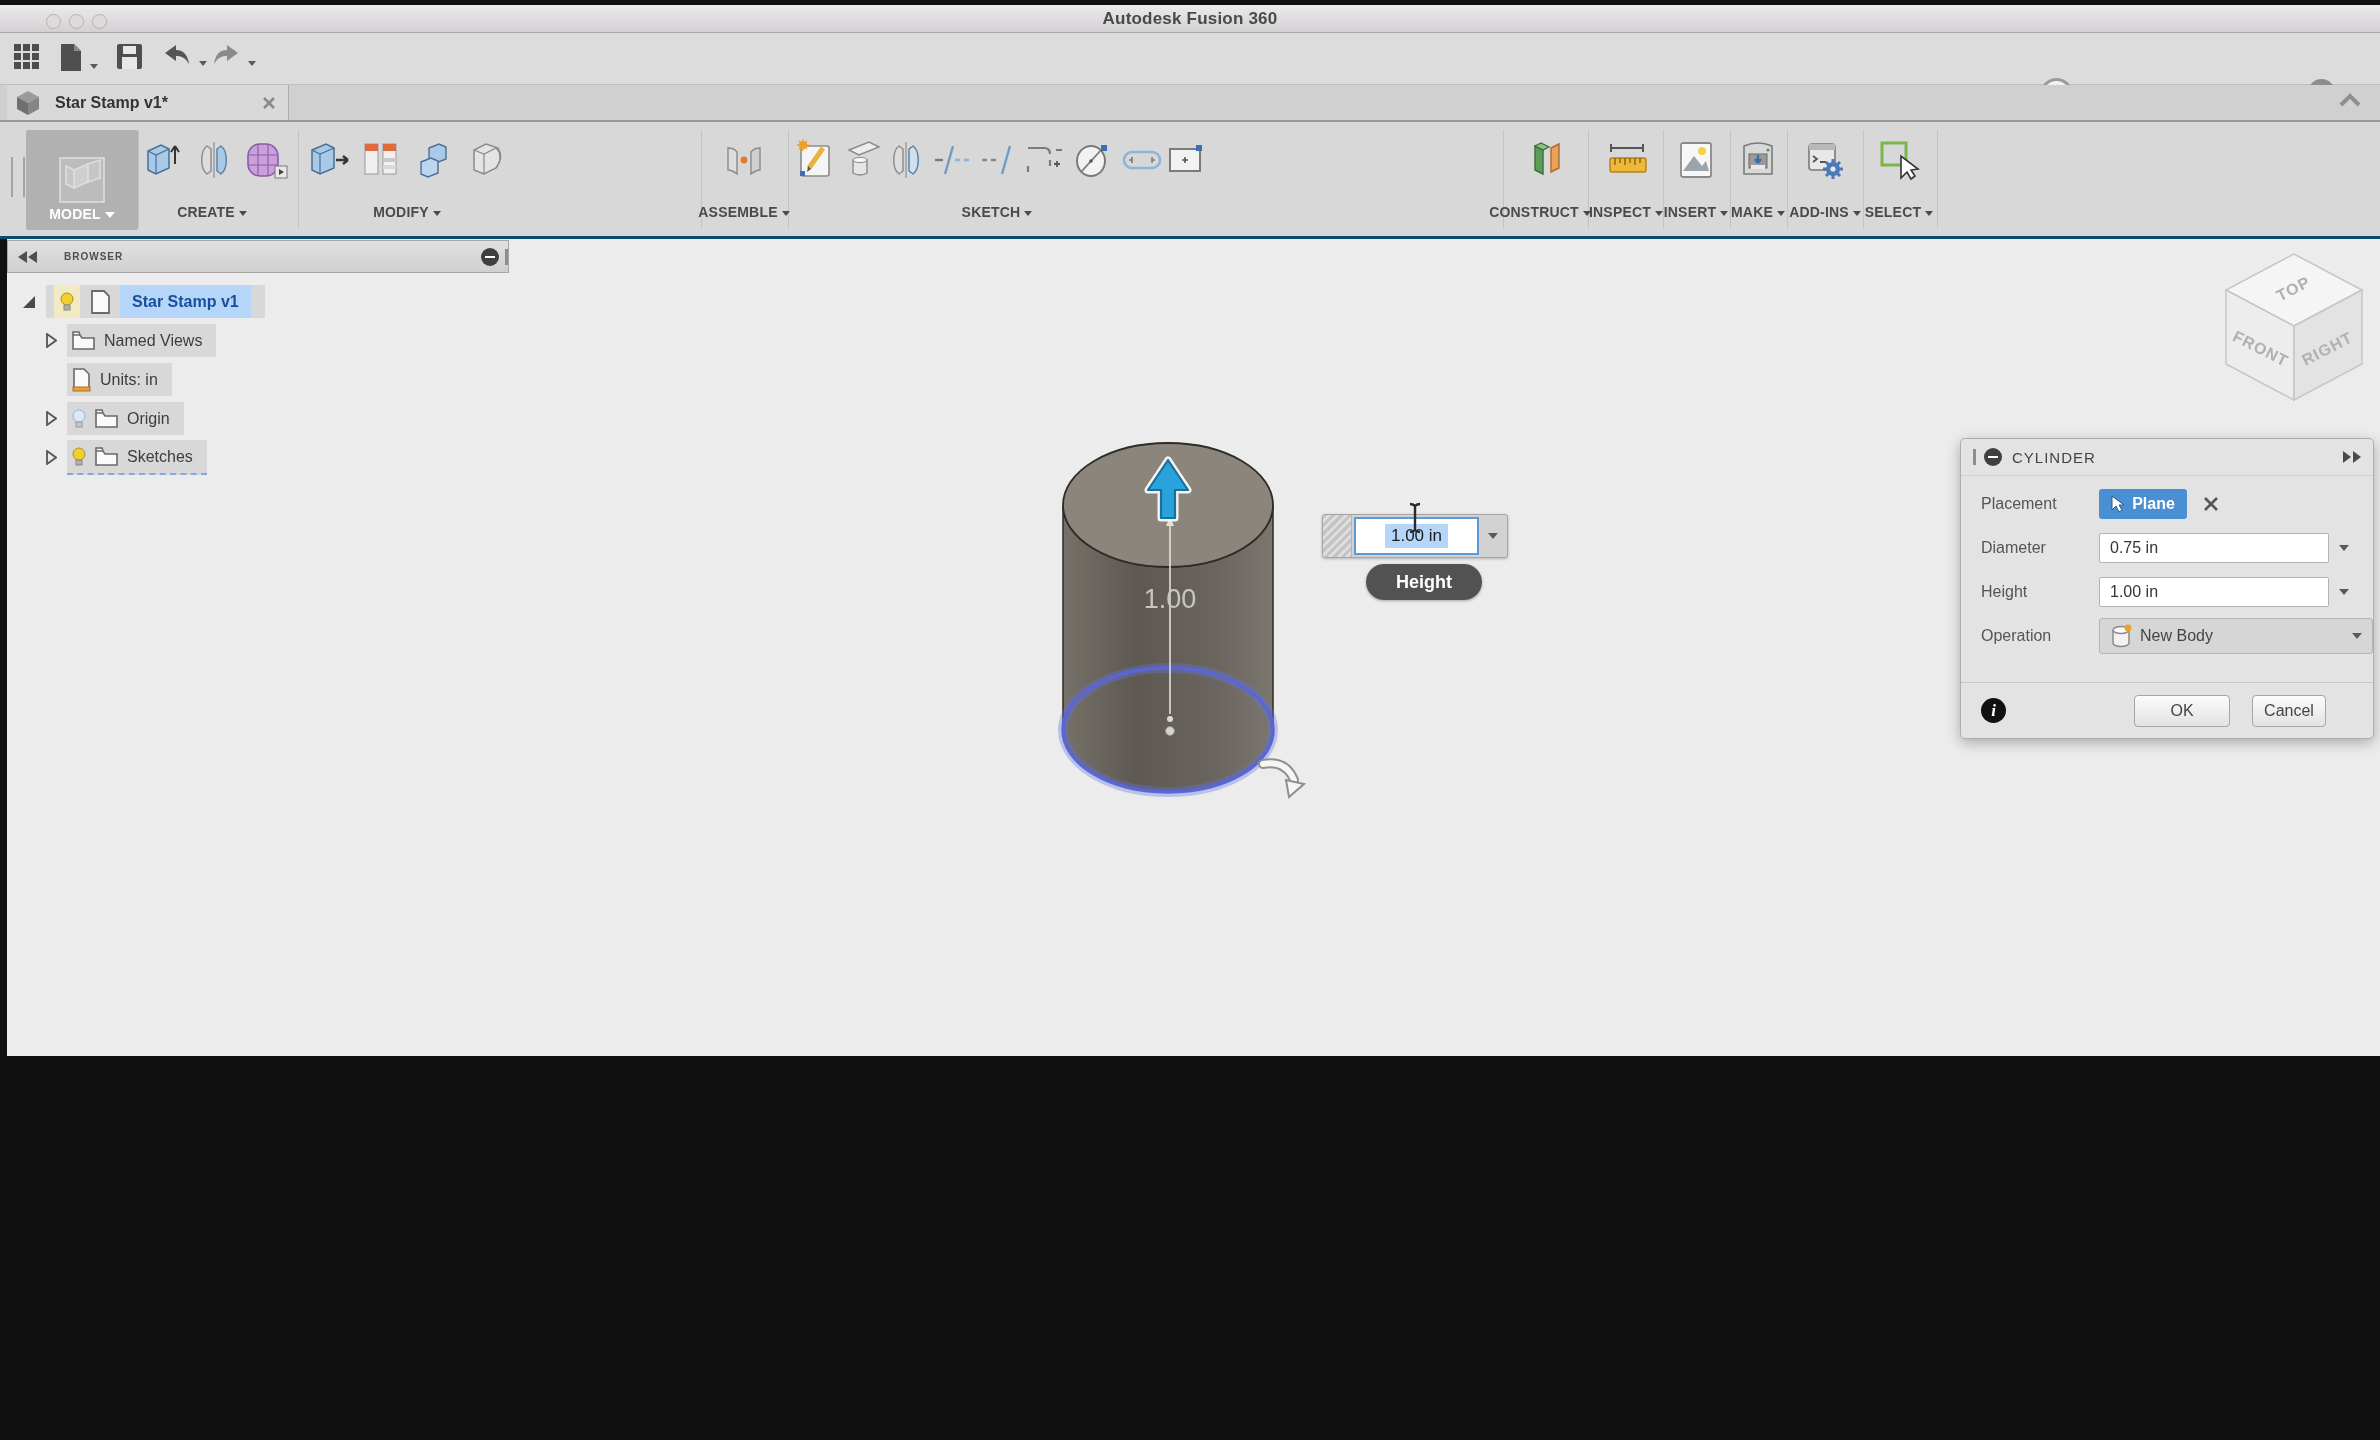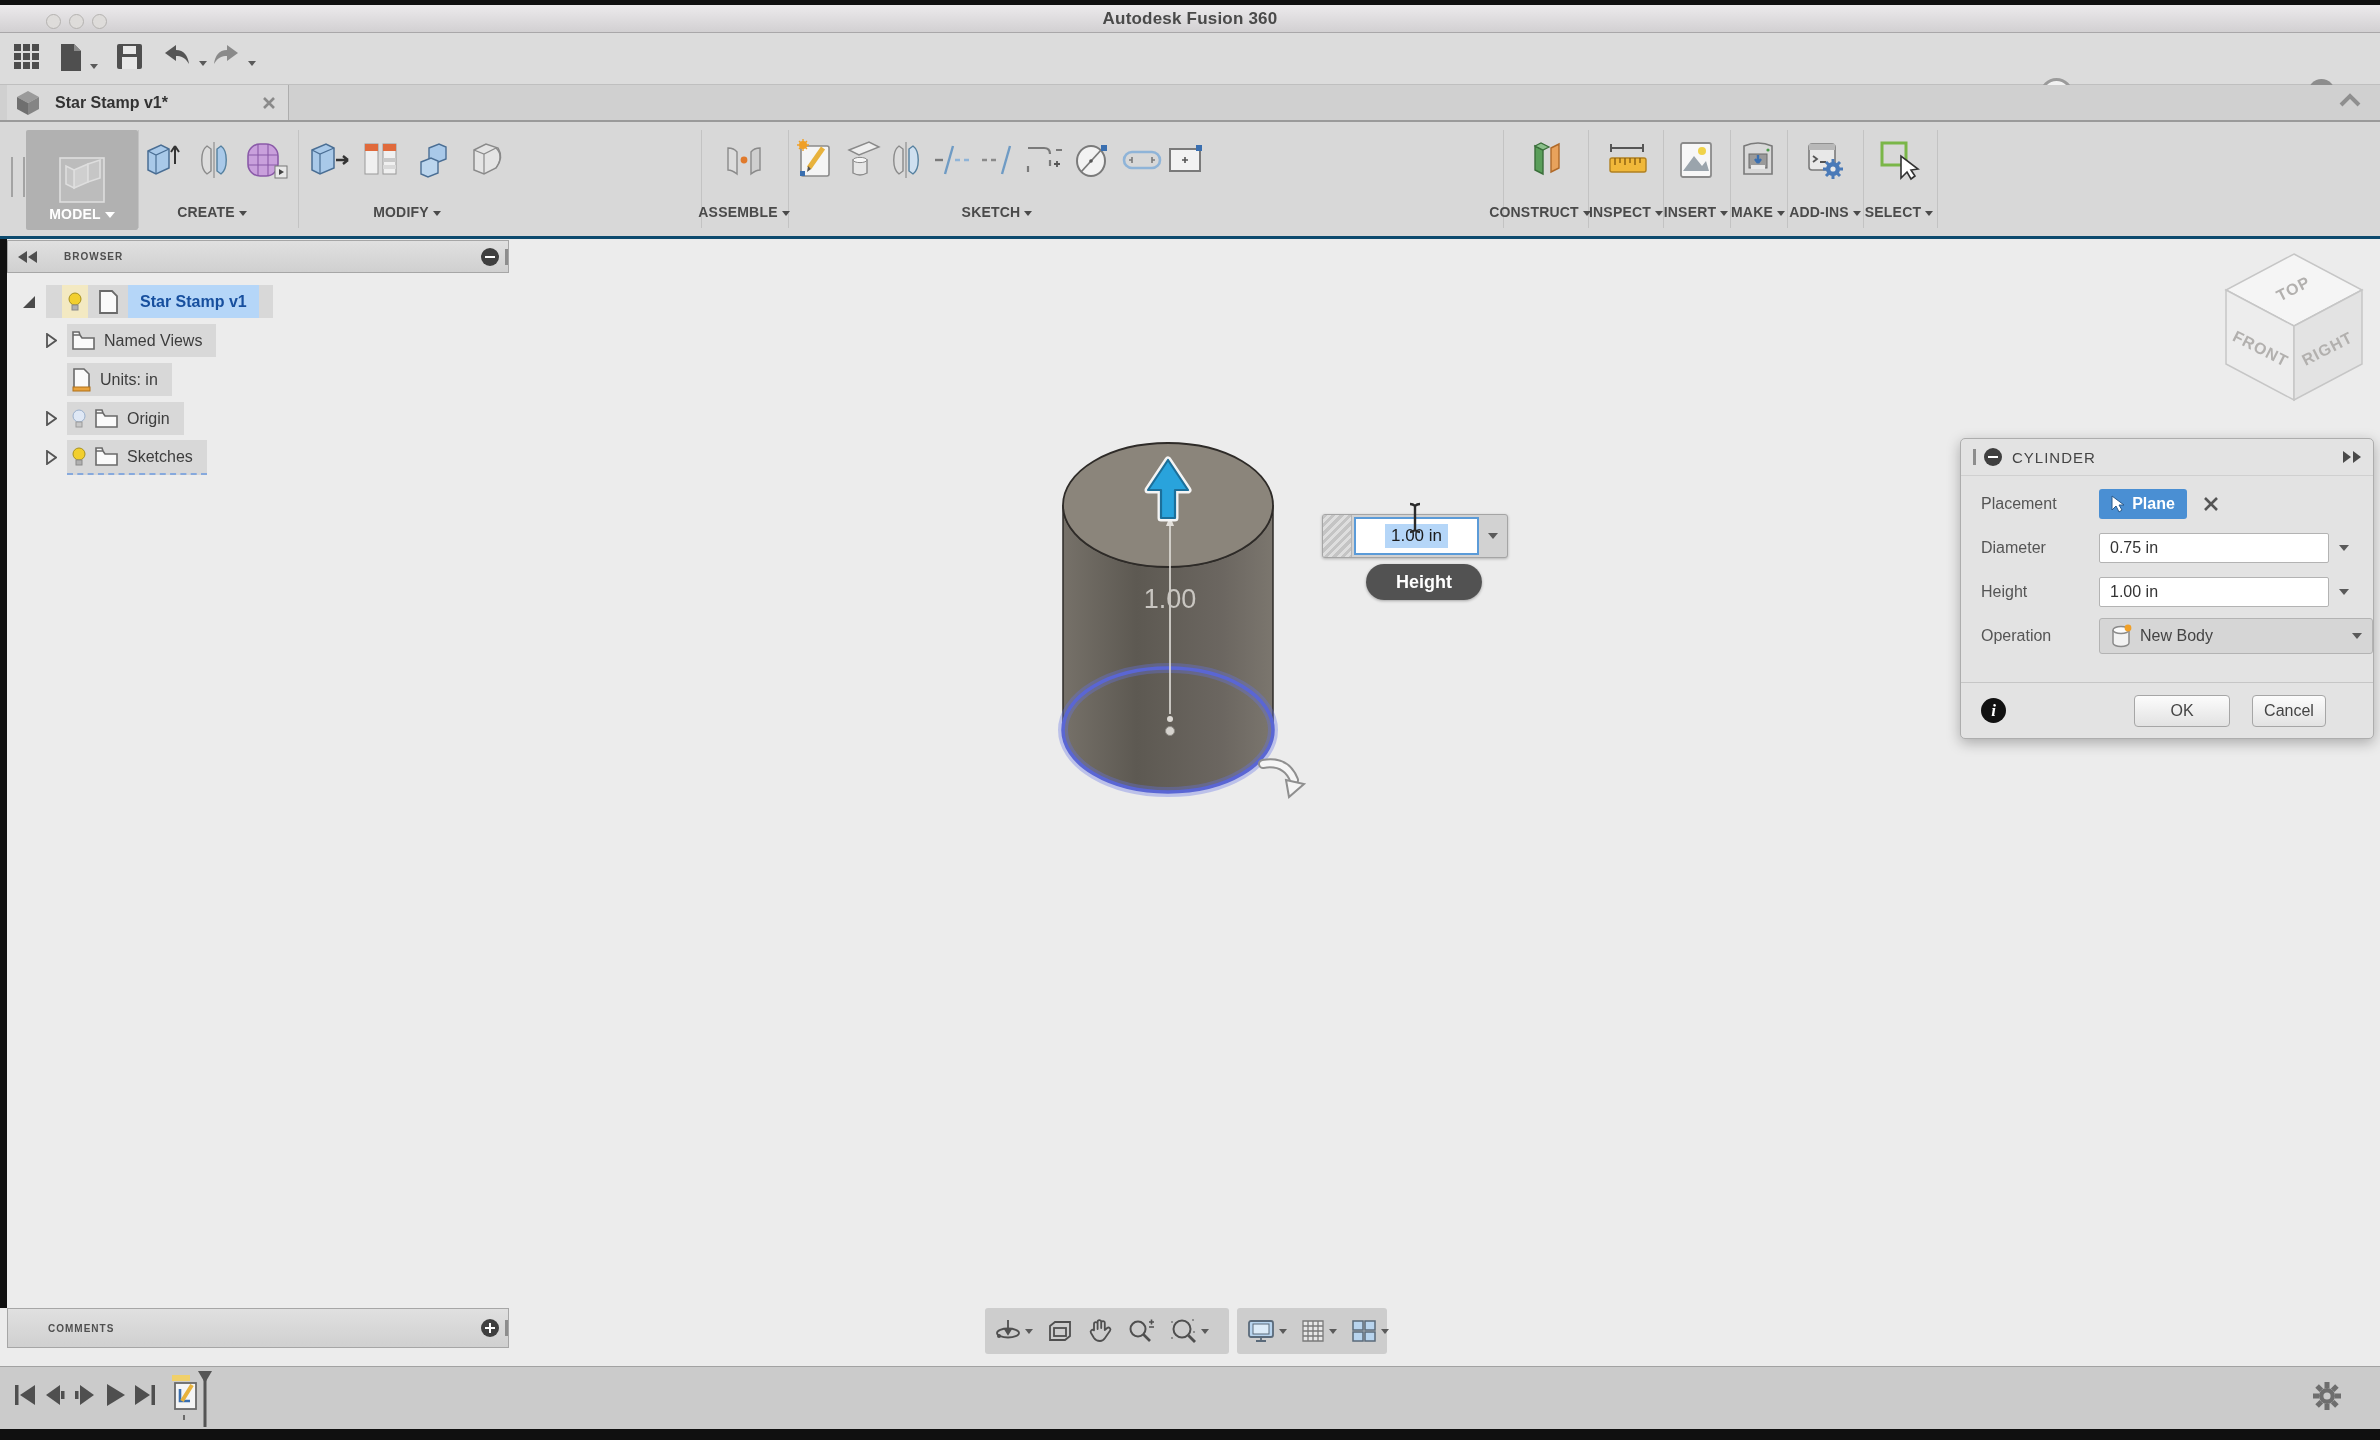--- a/index.html
+++ b/index.html
@@ -1,16 +1,16 @@
 <!DOCTYPE html>
 <html><head>
 <meta charset="utf-8">
 <style>
   html,body{margin:0;padding:0;background:#111;}
-  #app{position:relative;width:2380px;height:1440px;background:#ececec;overflow:hidden;
+  #app{position:relative;width:2380px;height:1056px;background:#ececec;overflow:hidden;
        font-family:"Liberation Sans",sans-serif;-webkit-font-smoothing:antialiased;}
   .abs{position:absolute;}
 
   
   #edge-top{left:0;top:0;width:2380px;height:5px;background:#101010;}
   #edge-left{left:0;top:84px;width:7px;height:1224px;background:#101010;}
   #edge-bottom{left:0;top:1428px;width:2380px;height:12px;background:#101010;}
 
   #titlebar{left:0;top:5px;width:2380px;height:27px;
     background:linear-gradient(#eceaec,#d2d0d2);border-bottom:1px solid #a9a7a9;
@@ -423,21 +423,21 @@
     <span class="circbtn">
         <span class="h"></span>
       </span>
     <span class="grip2"></span>
   </div>
 
   <div class="trow" style="left:22px;top:285px">
     <svg width="14" height="14" viewBox="0 0 14 14" style="margin-right:10px">
       <polygon points="13,1 13,13 1,13" fill="#4a4a4a"></polygon>
       </svg>
-    <span class="chip" style="padding-left:16px">
+    <span class="chip" style="padding-left:8px">
       <span class="ystrip">
         <svg width="14" height="20" viewBox="0 0 14 20">
           <circle cx="7" cy="7" r="6" fill="#f2cf2e" stroke="#a8921e"></circle>
             <rect x="4" y="13" width="6" height="5" fill="#b0b0b0" stroke="#8a8a8a"></rect>
           </svg>
         </span>
       <svg width="22" height="24" viewBox="0 0 22 24">
         <path d="M3 1 h12 l5 5 v17 h-17 z" fill="#fafafa" stroke="#6a6a6a" stroke-width="1.8"></path>
         </svg>
       <span class="sel-lbl">Star Stamp v1</span>

